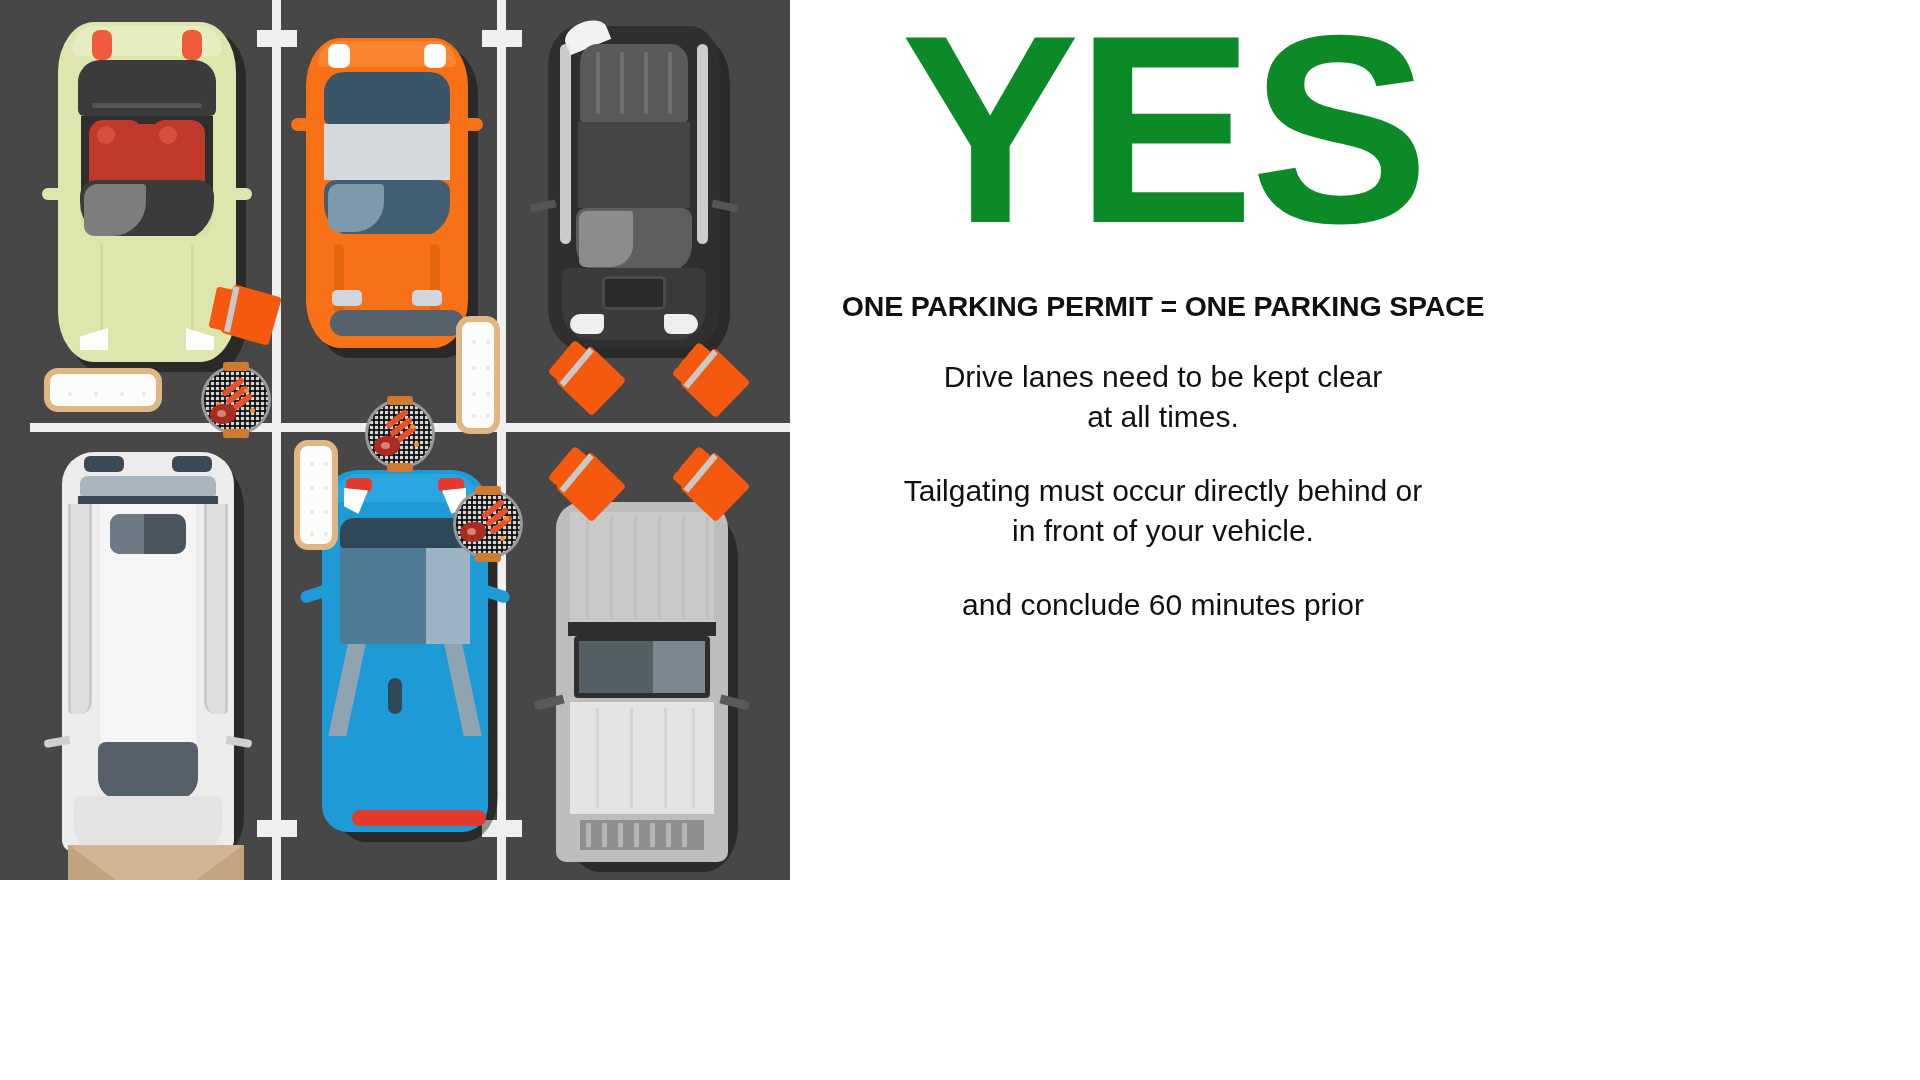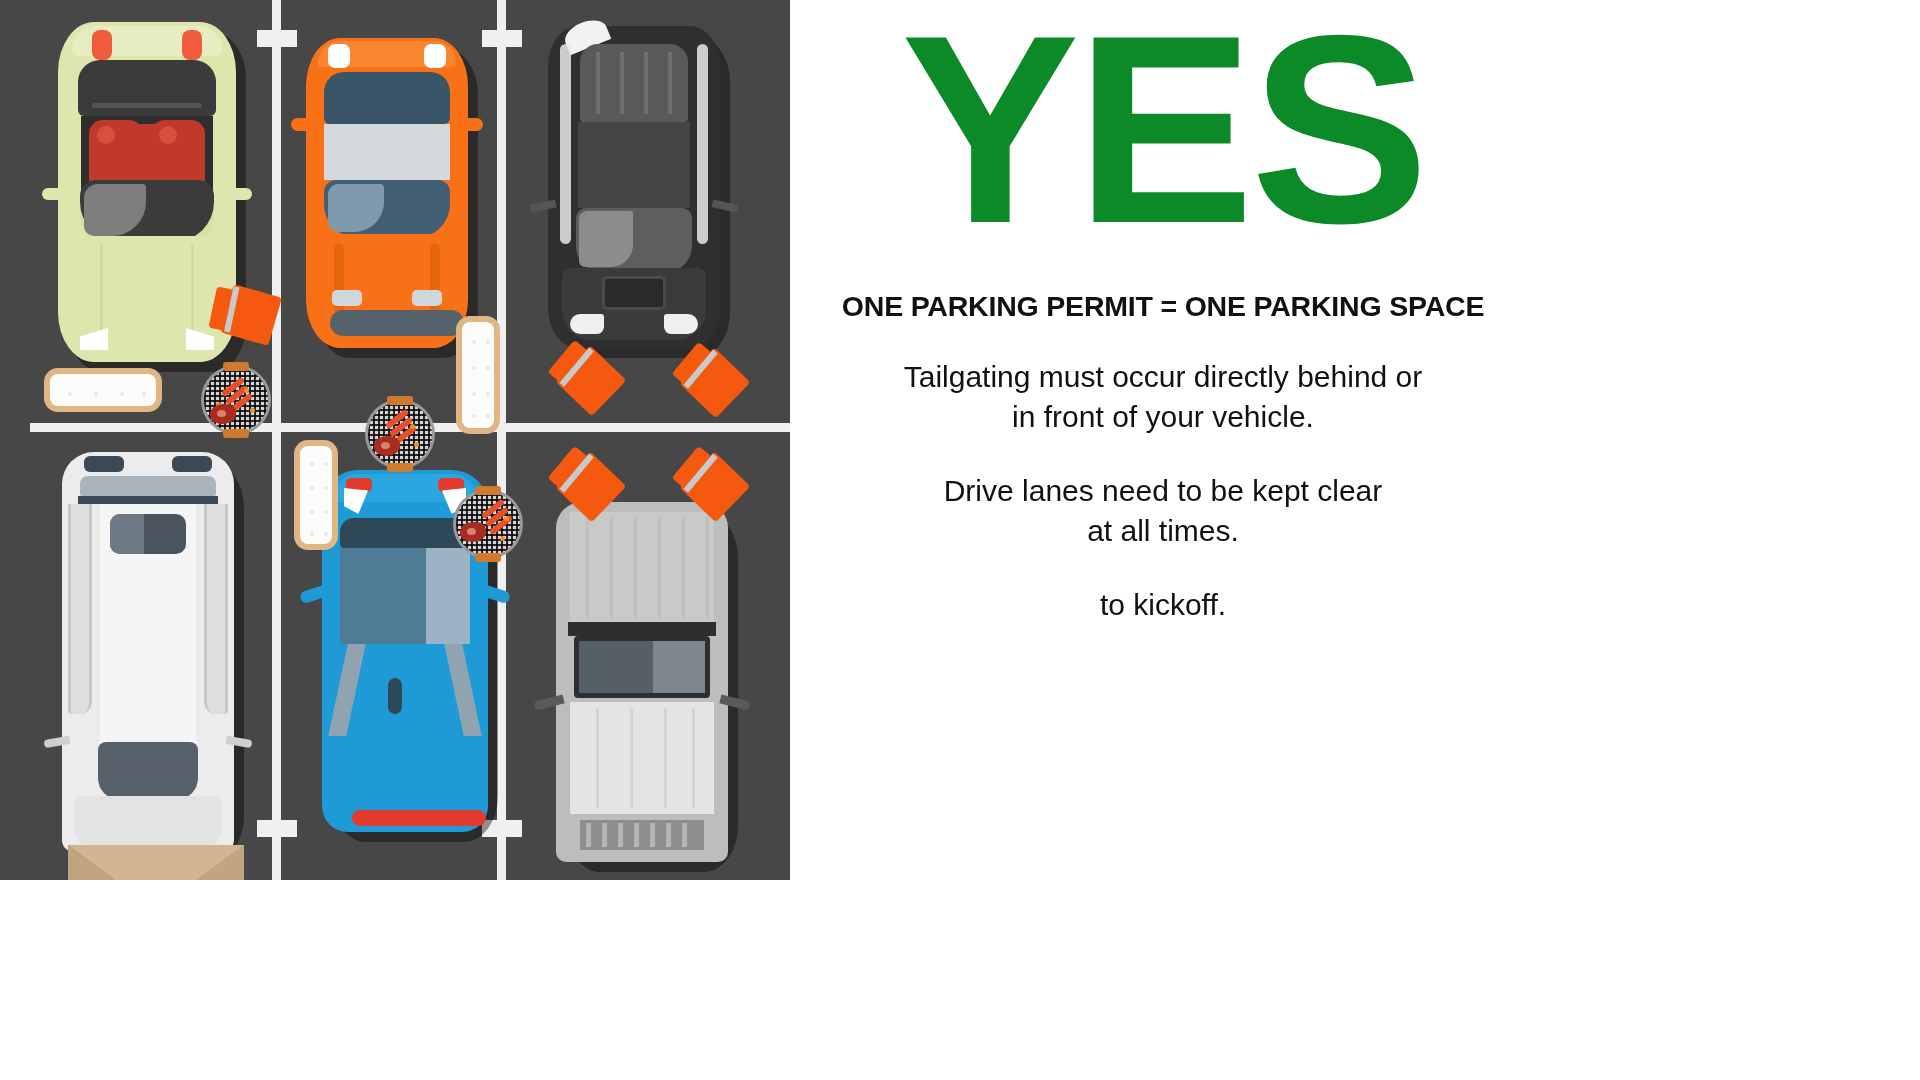--- a/index.html
+++ b/index.html
@@ -465,26 +465,26 @@
       </div>
     </div>
   </div>
 
   <div id="panel">
     <div id="yes" style="color: rgb(13, 138, 40);">YES</div>
 
     <div id="headline">ONE PARKING PERMIT = ONE PARKING SPACE</div>
 
     <div class="para">
+      <div>Drive lanes need to be kept clear</div>
+      <div>at all times.</div>
+    </div>
+
+    <div class="para">
       <div>Tailgating must occur directly behind or</div>
       <div>in front of your vehicle.</div>
     </div>
 
     <div class="para">
-      <div>Drive lanes need to be kept clear</div>
-      <div>at all times.</div>
-    </div>
-
-    <div class="para">
-      <div>to kickoff.</div>
+      <div>and conclude 60 minutes prior</div>
     </div>
   </div>
 </div>
 
 </body></html>

